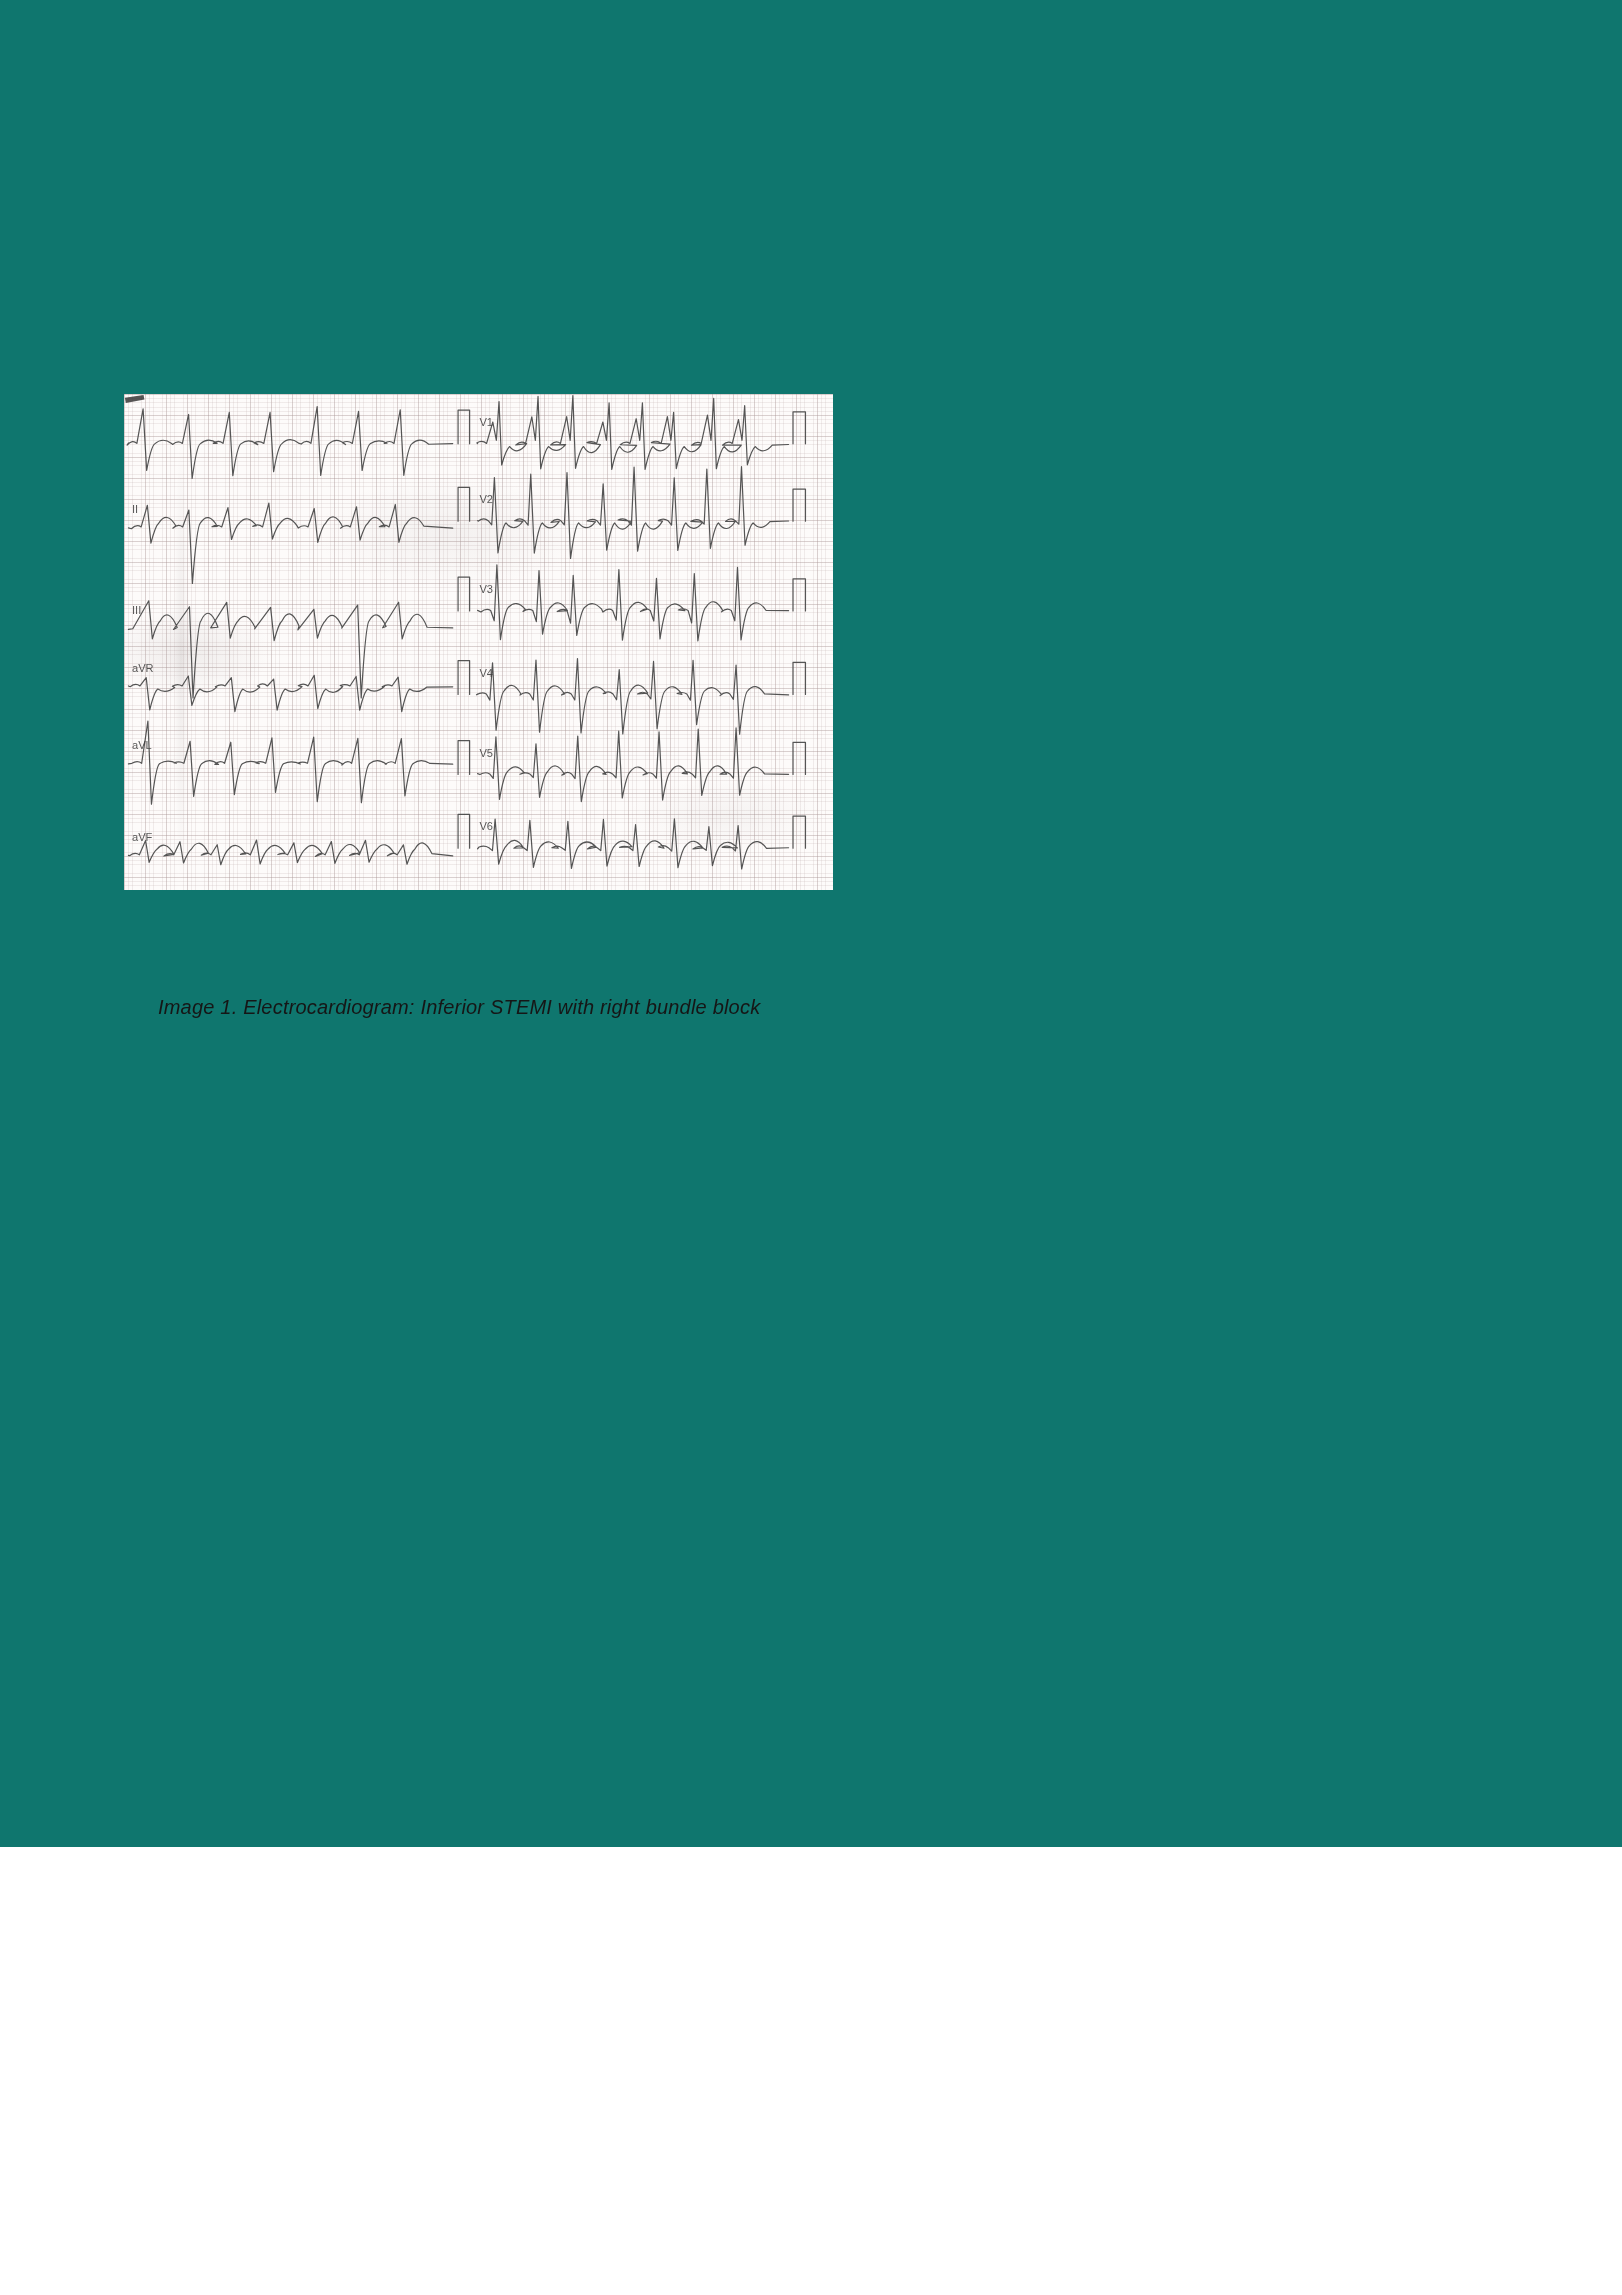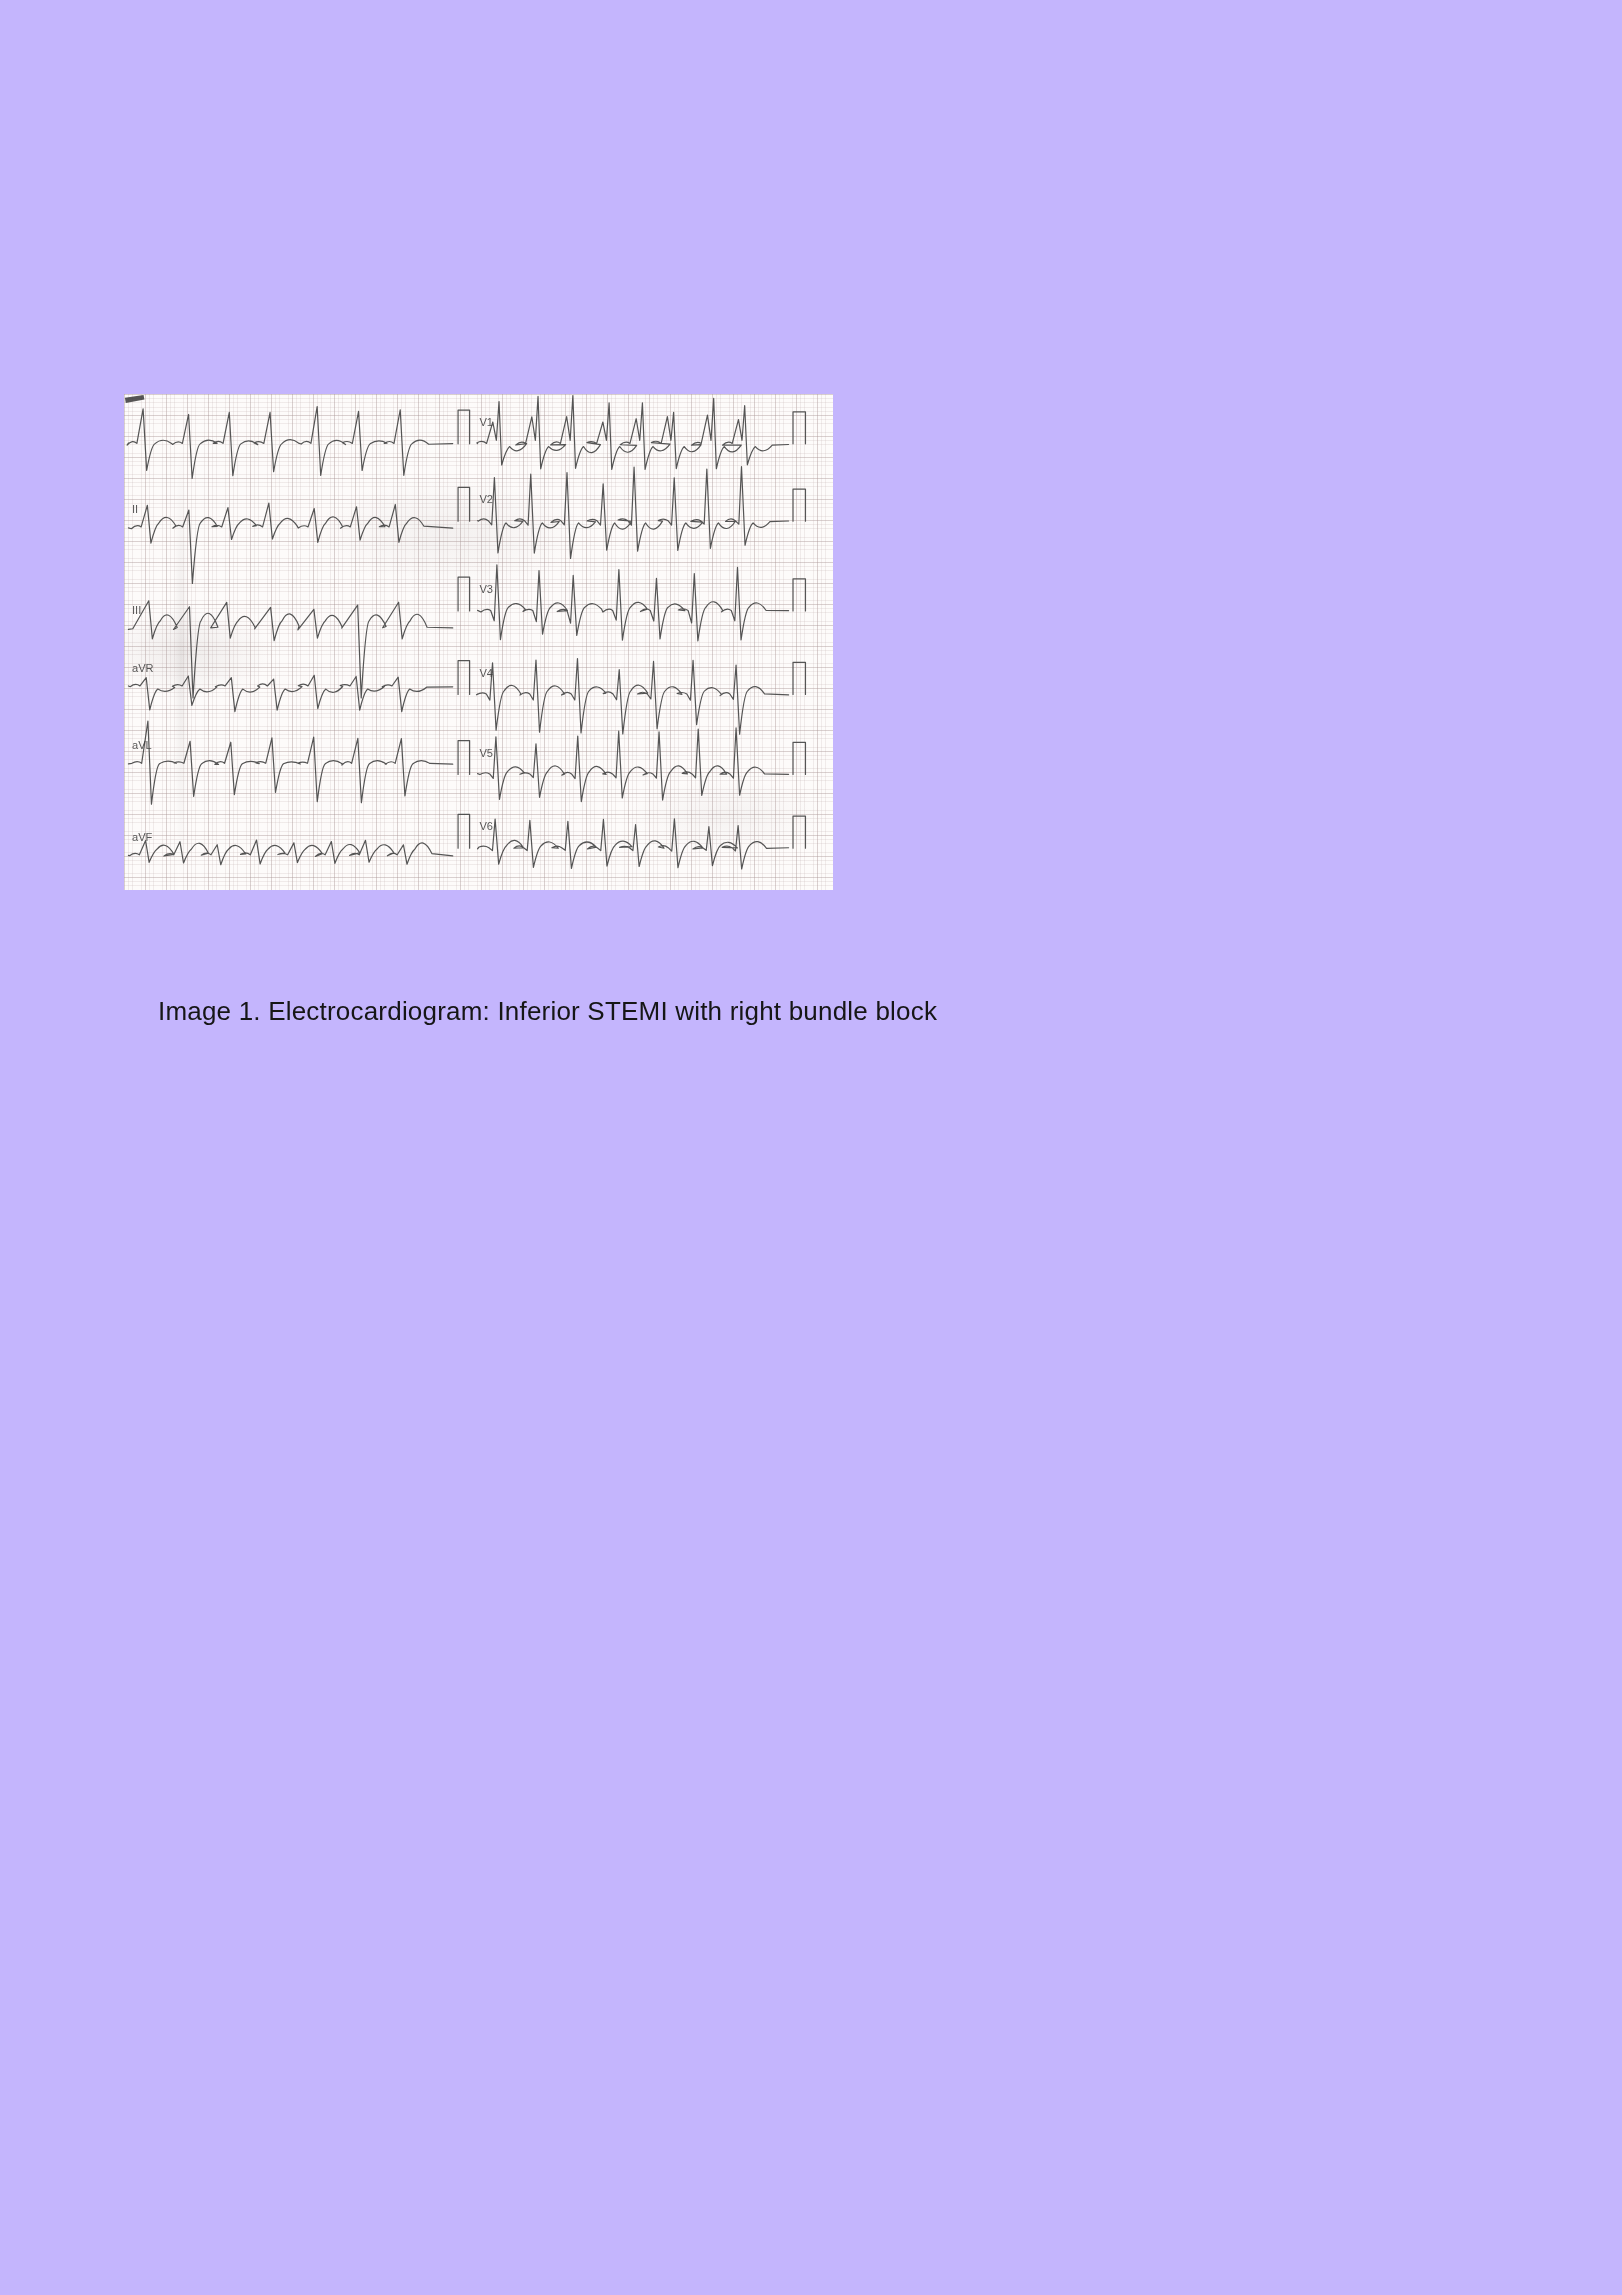--- a/index.html
+++ b/index.html
@@ -1,20 +1,20 @@
 <!DOCTYPE html>
 <html style="font-size:14px"><head>
 <meta charset="utf-8">
 <style>
   html,body{margin:0;padding:0;background:#ffffff;}
   .page{
     position:relative;
     width:1622px;
-    height:2295px;
-    background:#c4b5fd;
+    height:1847px;
+    background:#0f766e;
     font-family:"Liberation Sans", sans-serif;
     overflow:hidden;
   }
   .ecg-figure{
     position:absolute;
     left:124px;
     top:394px;
     width:709px;
     height:496px;
     margin:0;
@@ -32,23 +32,24 @@
       repeating-linear-gradient(to right,  rgba(187,168,168,0.20) 0 0.9px, transparent 0.9px 4.2px),
       repeating-linear-gradient(to bottom, rgba(187,168,168,0.20) 0 0.9px, transparent 0.9px 4.2px),
       #fdfbfa;
   }
   .ecg-svg{position:absolute;inset:0;}
   .caption{
     position:absolute;
     left:158px;
     top:996px;
     margin:0;
-    font-size:26px;
+    font-size:20px;
     letter-spacing:0.2px;
     color:#161616;
+    font-style:italic;
   }
 </style>
 </head>
 <body>
 
 <div class="page">
 
   <figure class="ecg-figure">
     <div class="ecg-paper">
       <svg class="ecg-svg" width="709" height="496" viewBox="0 0 798 558" xmlns="http://www.w3.org/2000/svg">

